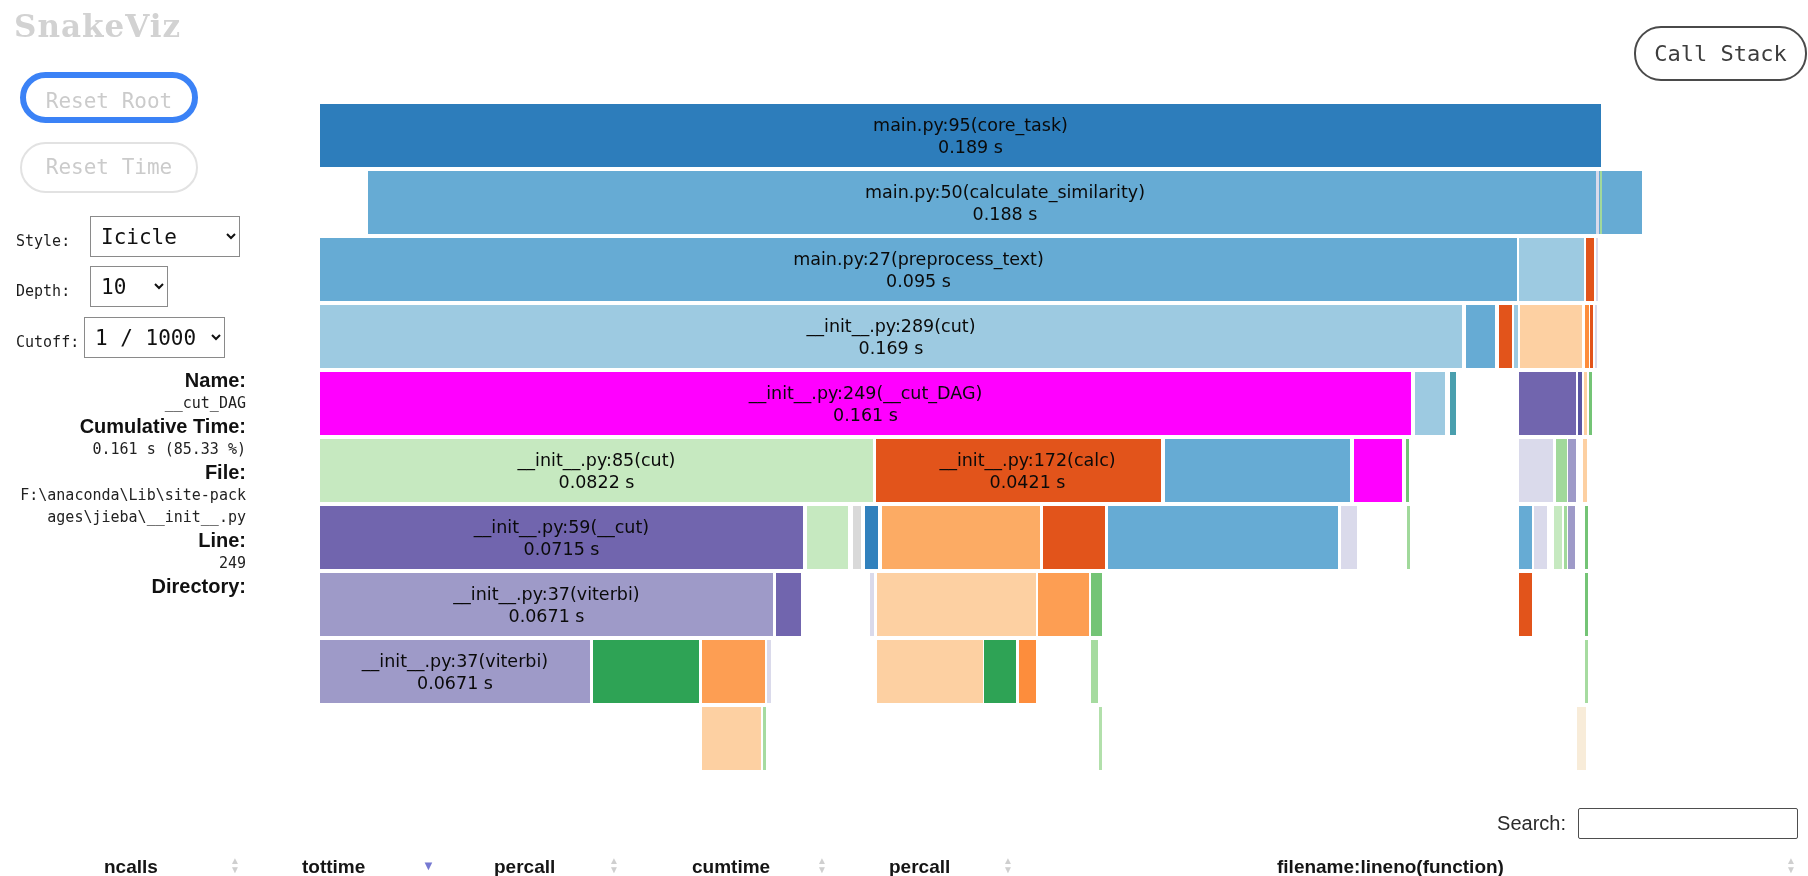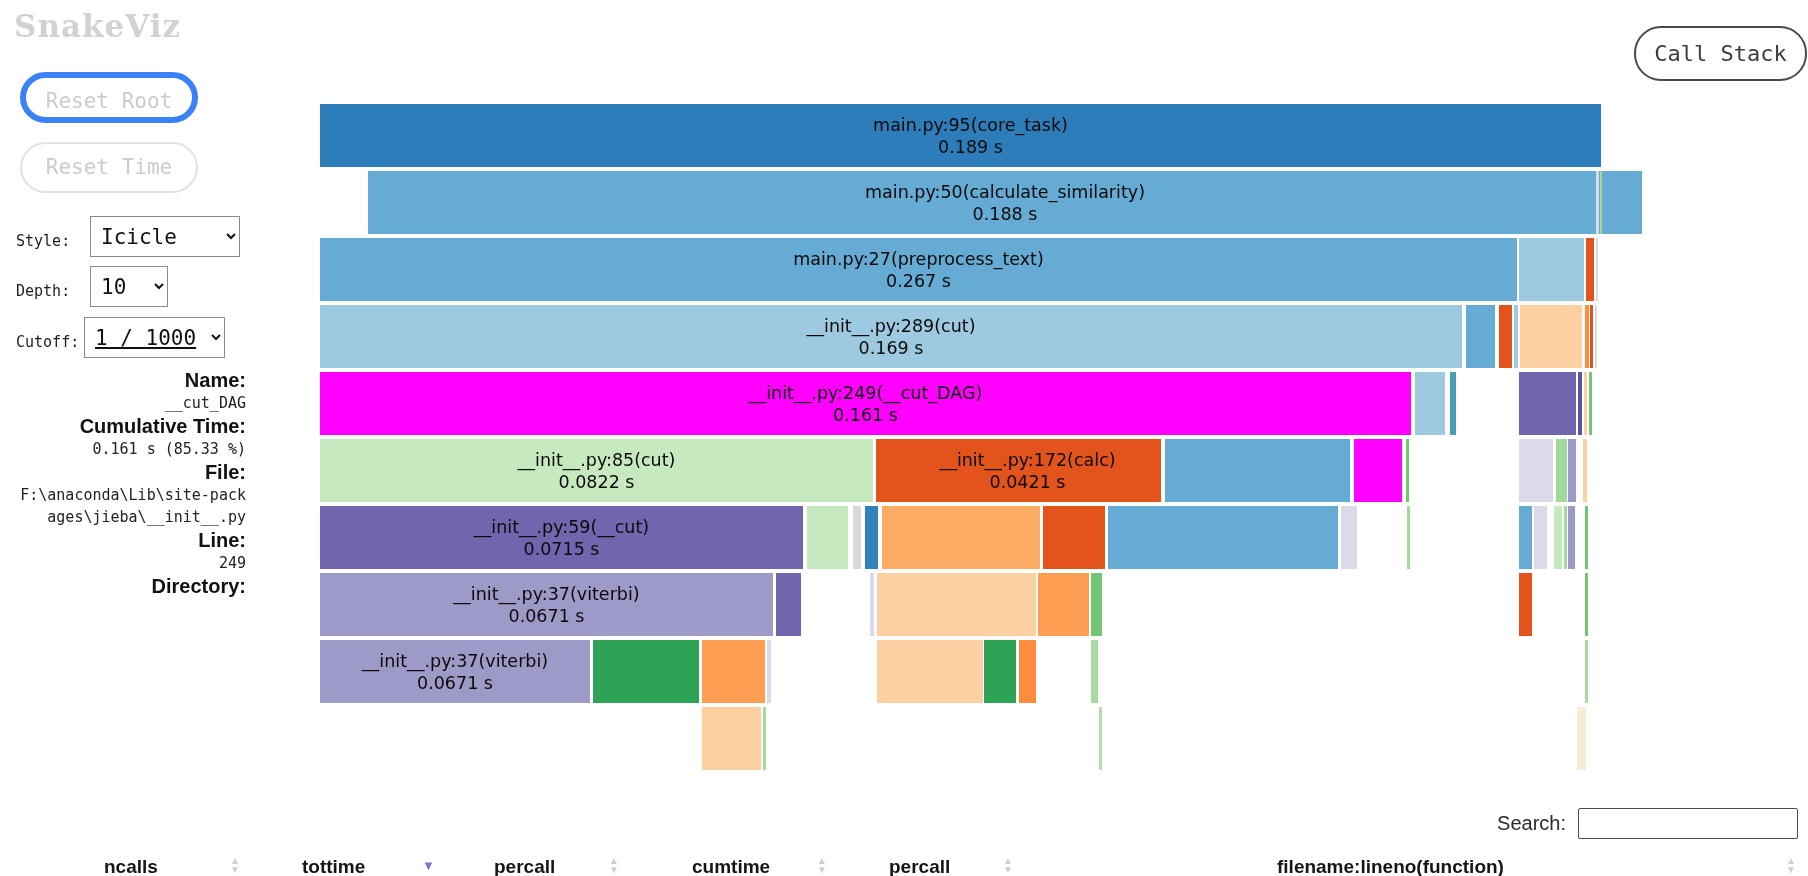--- a/index.html
+++ b/index.html
@@ -21,21 +21,21 @@
 
   
   .ctl-label { font-family:"DejaVu Sans Mono", monospace; font-size:15px; color:#1c1c1c; }
   select { font-family:"DejaVu Sans Mono", monospace; font-size:21px; color:#111;
            border:1px solid #8a8a8a; background:#fff; padding:2px 6px; }
   #style-label  { left:16px; top:232px; }
   #style-select { left:90px; top:216px; width:150px; height:41px; }
   #depth-label  { left:16px; top:282px; }
   #depth-select { left:90px; top:266px; width:78px; height:41px; }
   #cutoff-label { left:16px; top:333px; }
-  #cutoff-select{ left:84px; top:317px; width:141px; height:41px;text-decoration:underline; }
+  #cutoff-select{ left:84px; top:317px; width:141px; height:41px; }
 
   
   #info { left:16px; top:368px; width:230px;text-align:right; }
   #info .ilabel { font-size:20px; font-weight:bold; color:#111; line-height:24px; }
   #info .ivalue { font-family:"DejaVu Sans Mono", monospace; font-size:15px;
                   color:#222; line-height:22px; word-break:break-all; }
 
   
   #chart { left:0; top:0; width:1808px; height:790px; }
   .blk { position:absolute; overflow:hidden; display:flex; flex-direction:column;
@@ -63,21 +63,21 @@
       <div class="l2">0.189 s</div>
     </div>
     <div class="blk" title="main.py:50(calculate_similarity) 0.188 s" style="left: 320px; top: 171px; width: 1274px; height: 63px; background: rgb(102, 171, 212); margin-left: 48px;">
       <div class="l1">main.py:50(calculate_similarity)</div>
       <div class="l2">0.188 s</div>
     </div>
     <div class="blk" style="left: 1596px; top: 171px; width: 3px; height: 63px; background: rgb(218, 218, 235);"></div>
     <div class="blk" style="left: 1600px; top: 171px; width: 2px; height: 63px; background: rgb(161, 217, 155);"></div>
     <div class="blk" title="main.py:27(preprocess_text) 0.177 s" style="left: 320px; top: 238px; width: 1197px; height: 63px; background: rgb(102, 171, 212);">
       <div class="l1">main.py:27(preprocess_text)</div>
-      <div class="l2">0.267 s</div>
+      <div class="l2">0.095 s</div>
     </div>
     <div class="blk" style="left: 1519px; top: 238px; width: 65px; height: 63px; background: rgb(157, 202, 225);"></div>
     <div class="blk" style="left: 1586px; top: 238px; width: 8px; height: 63px; background: rgb(226, 84, 27);"></div>
     <div class="blk" style="left: 1596px; top: 238px; width: 2px; height: 63px; background: rgb(218, 218, 235);"></div>
     <div class="blk" title="__init__.py:289(cut) 0.169 s" style="left: 320px; top: 305px; width: 1142px; height: 63px; background: rgb(157, 202, 225);">
       <div class="l1">__init__.py:289(cut)</div>
       <div class="l2">0.169 s</div>
     </div>
     <div class="blk" style="left: 1466px; top: 305px; width: 29px; height: 63px; background: rgb(102, 171, 212);"></div>
     <div class="blk" style="left: 1499px; top: 305px; width: 13px; height: 63px; background: rgb(226, 84, 27);"></div>

